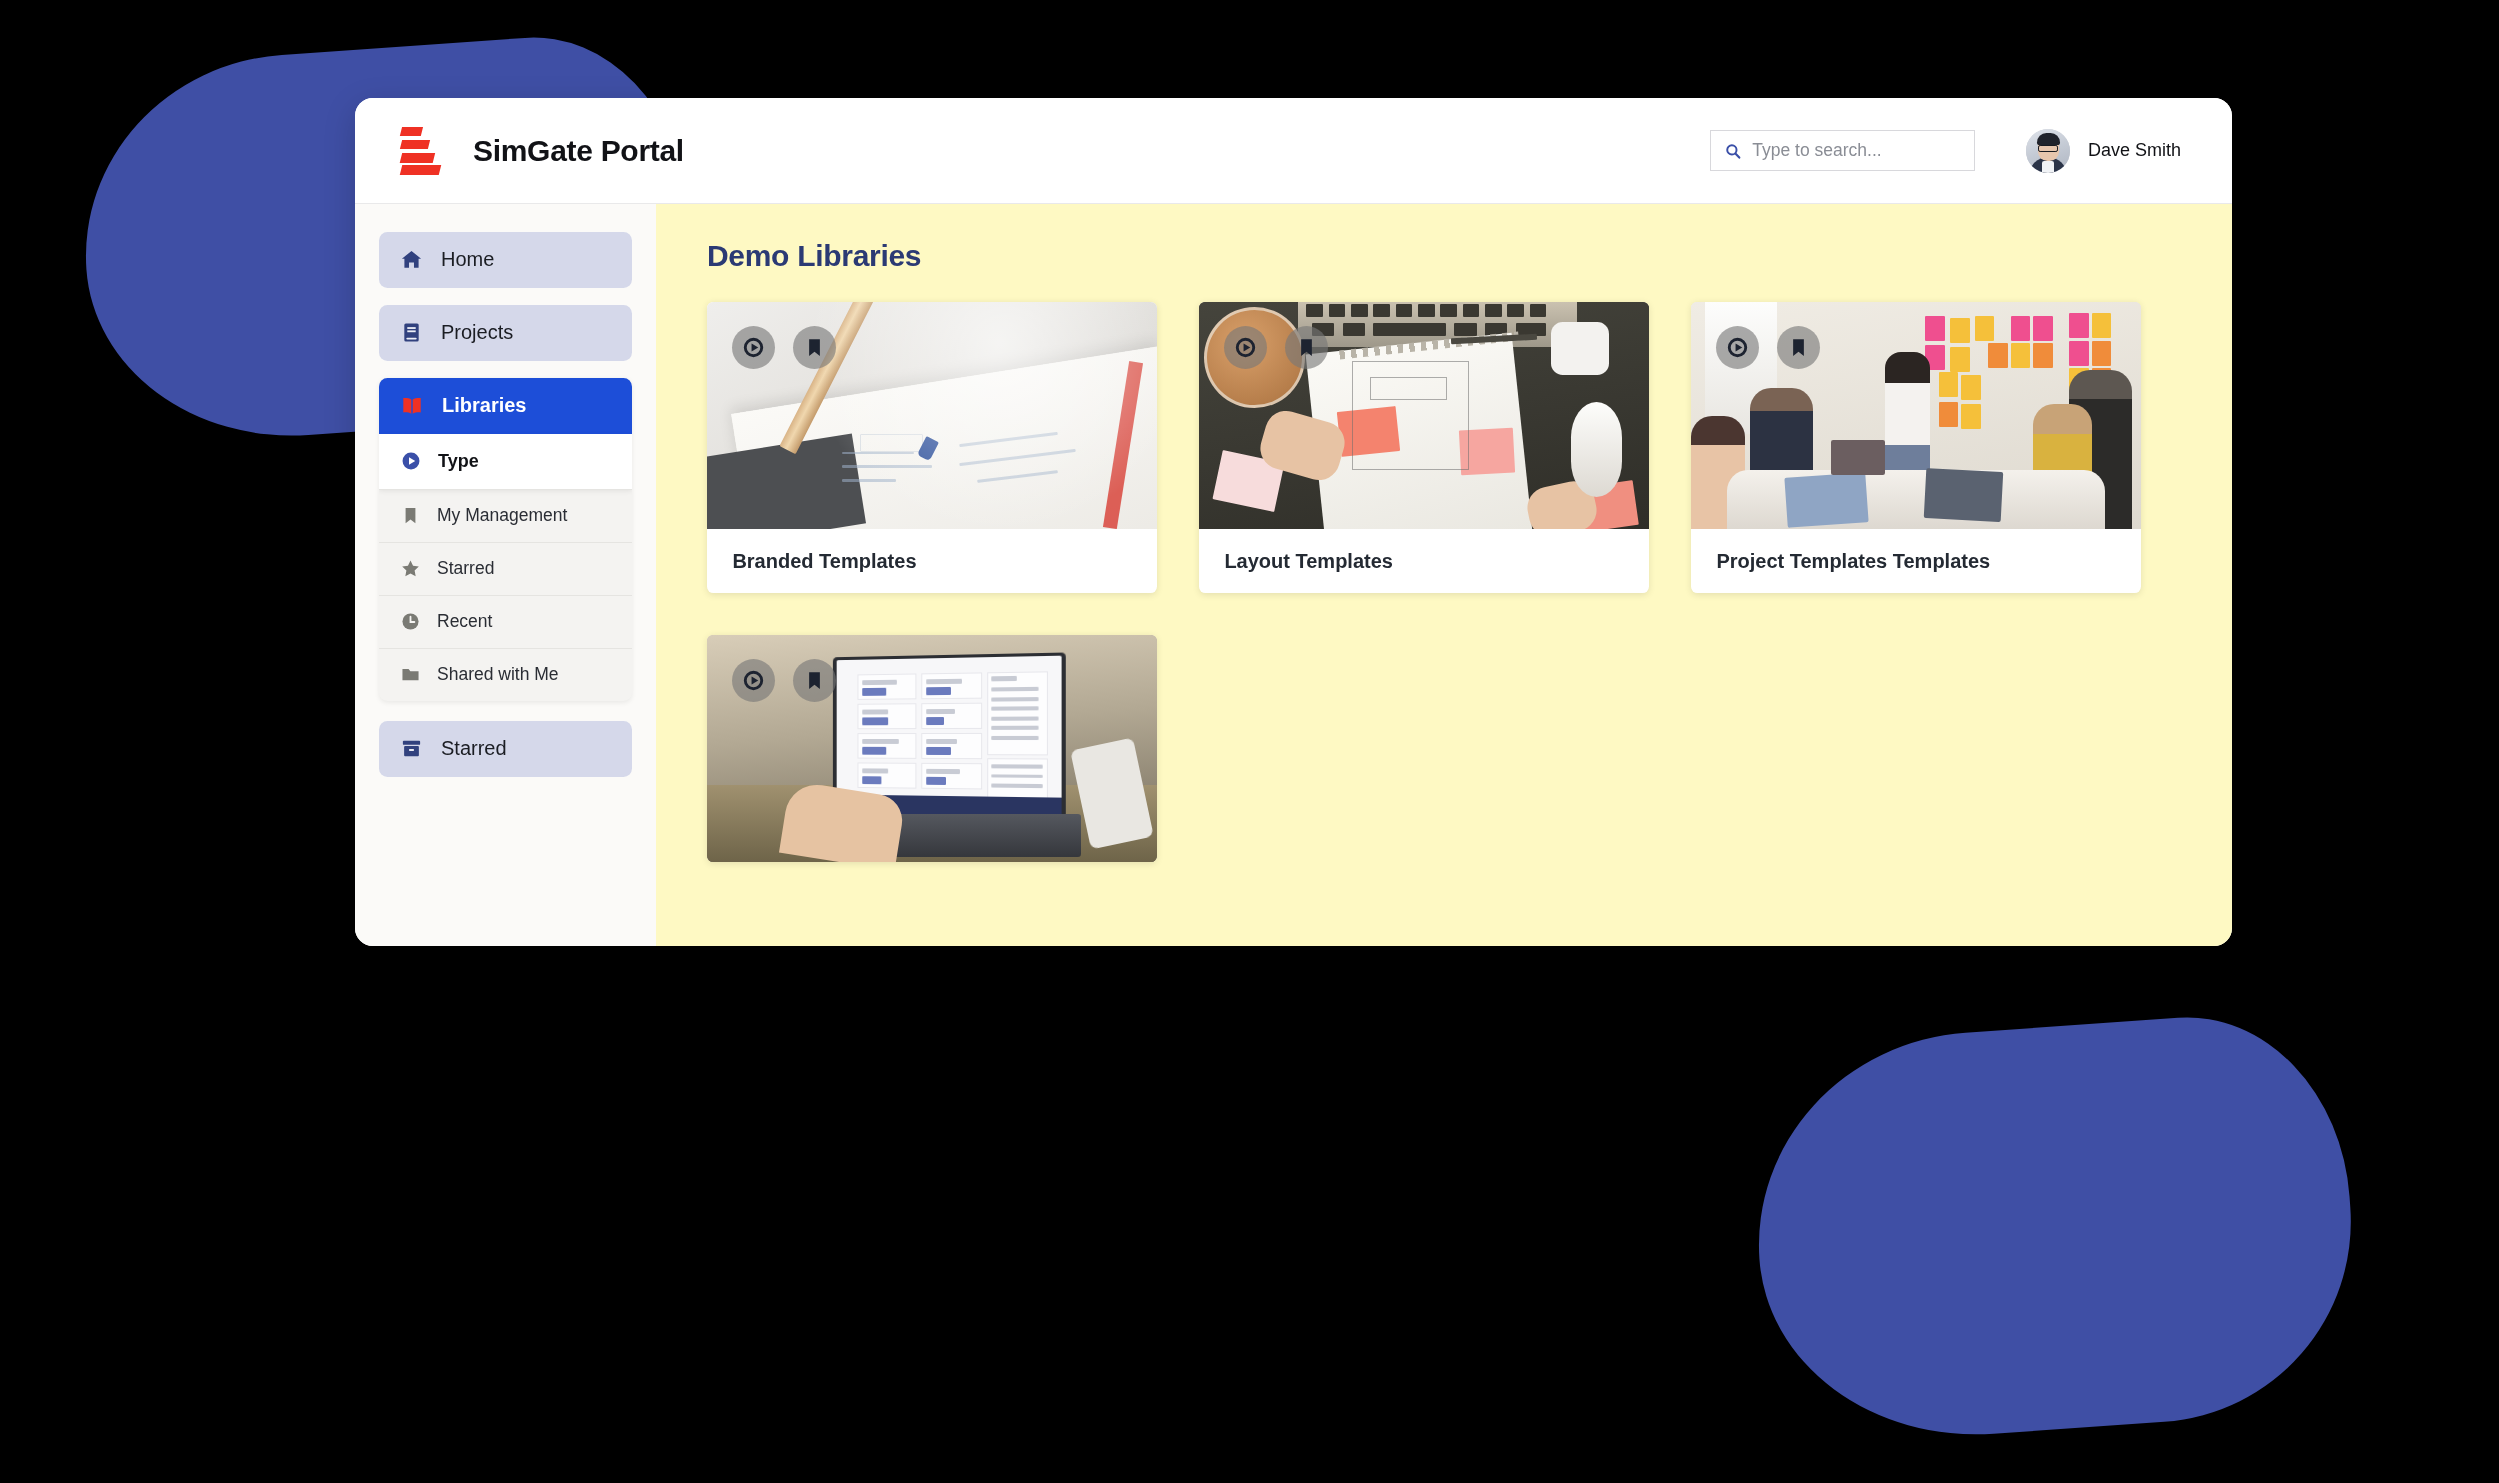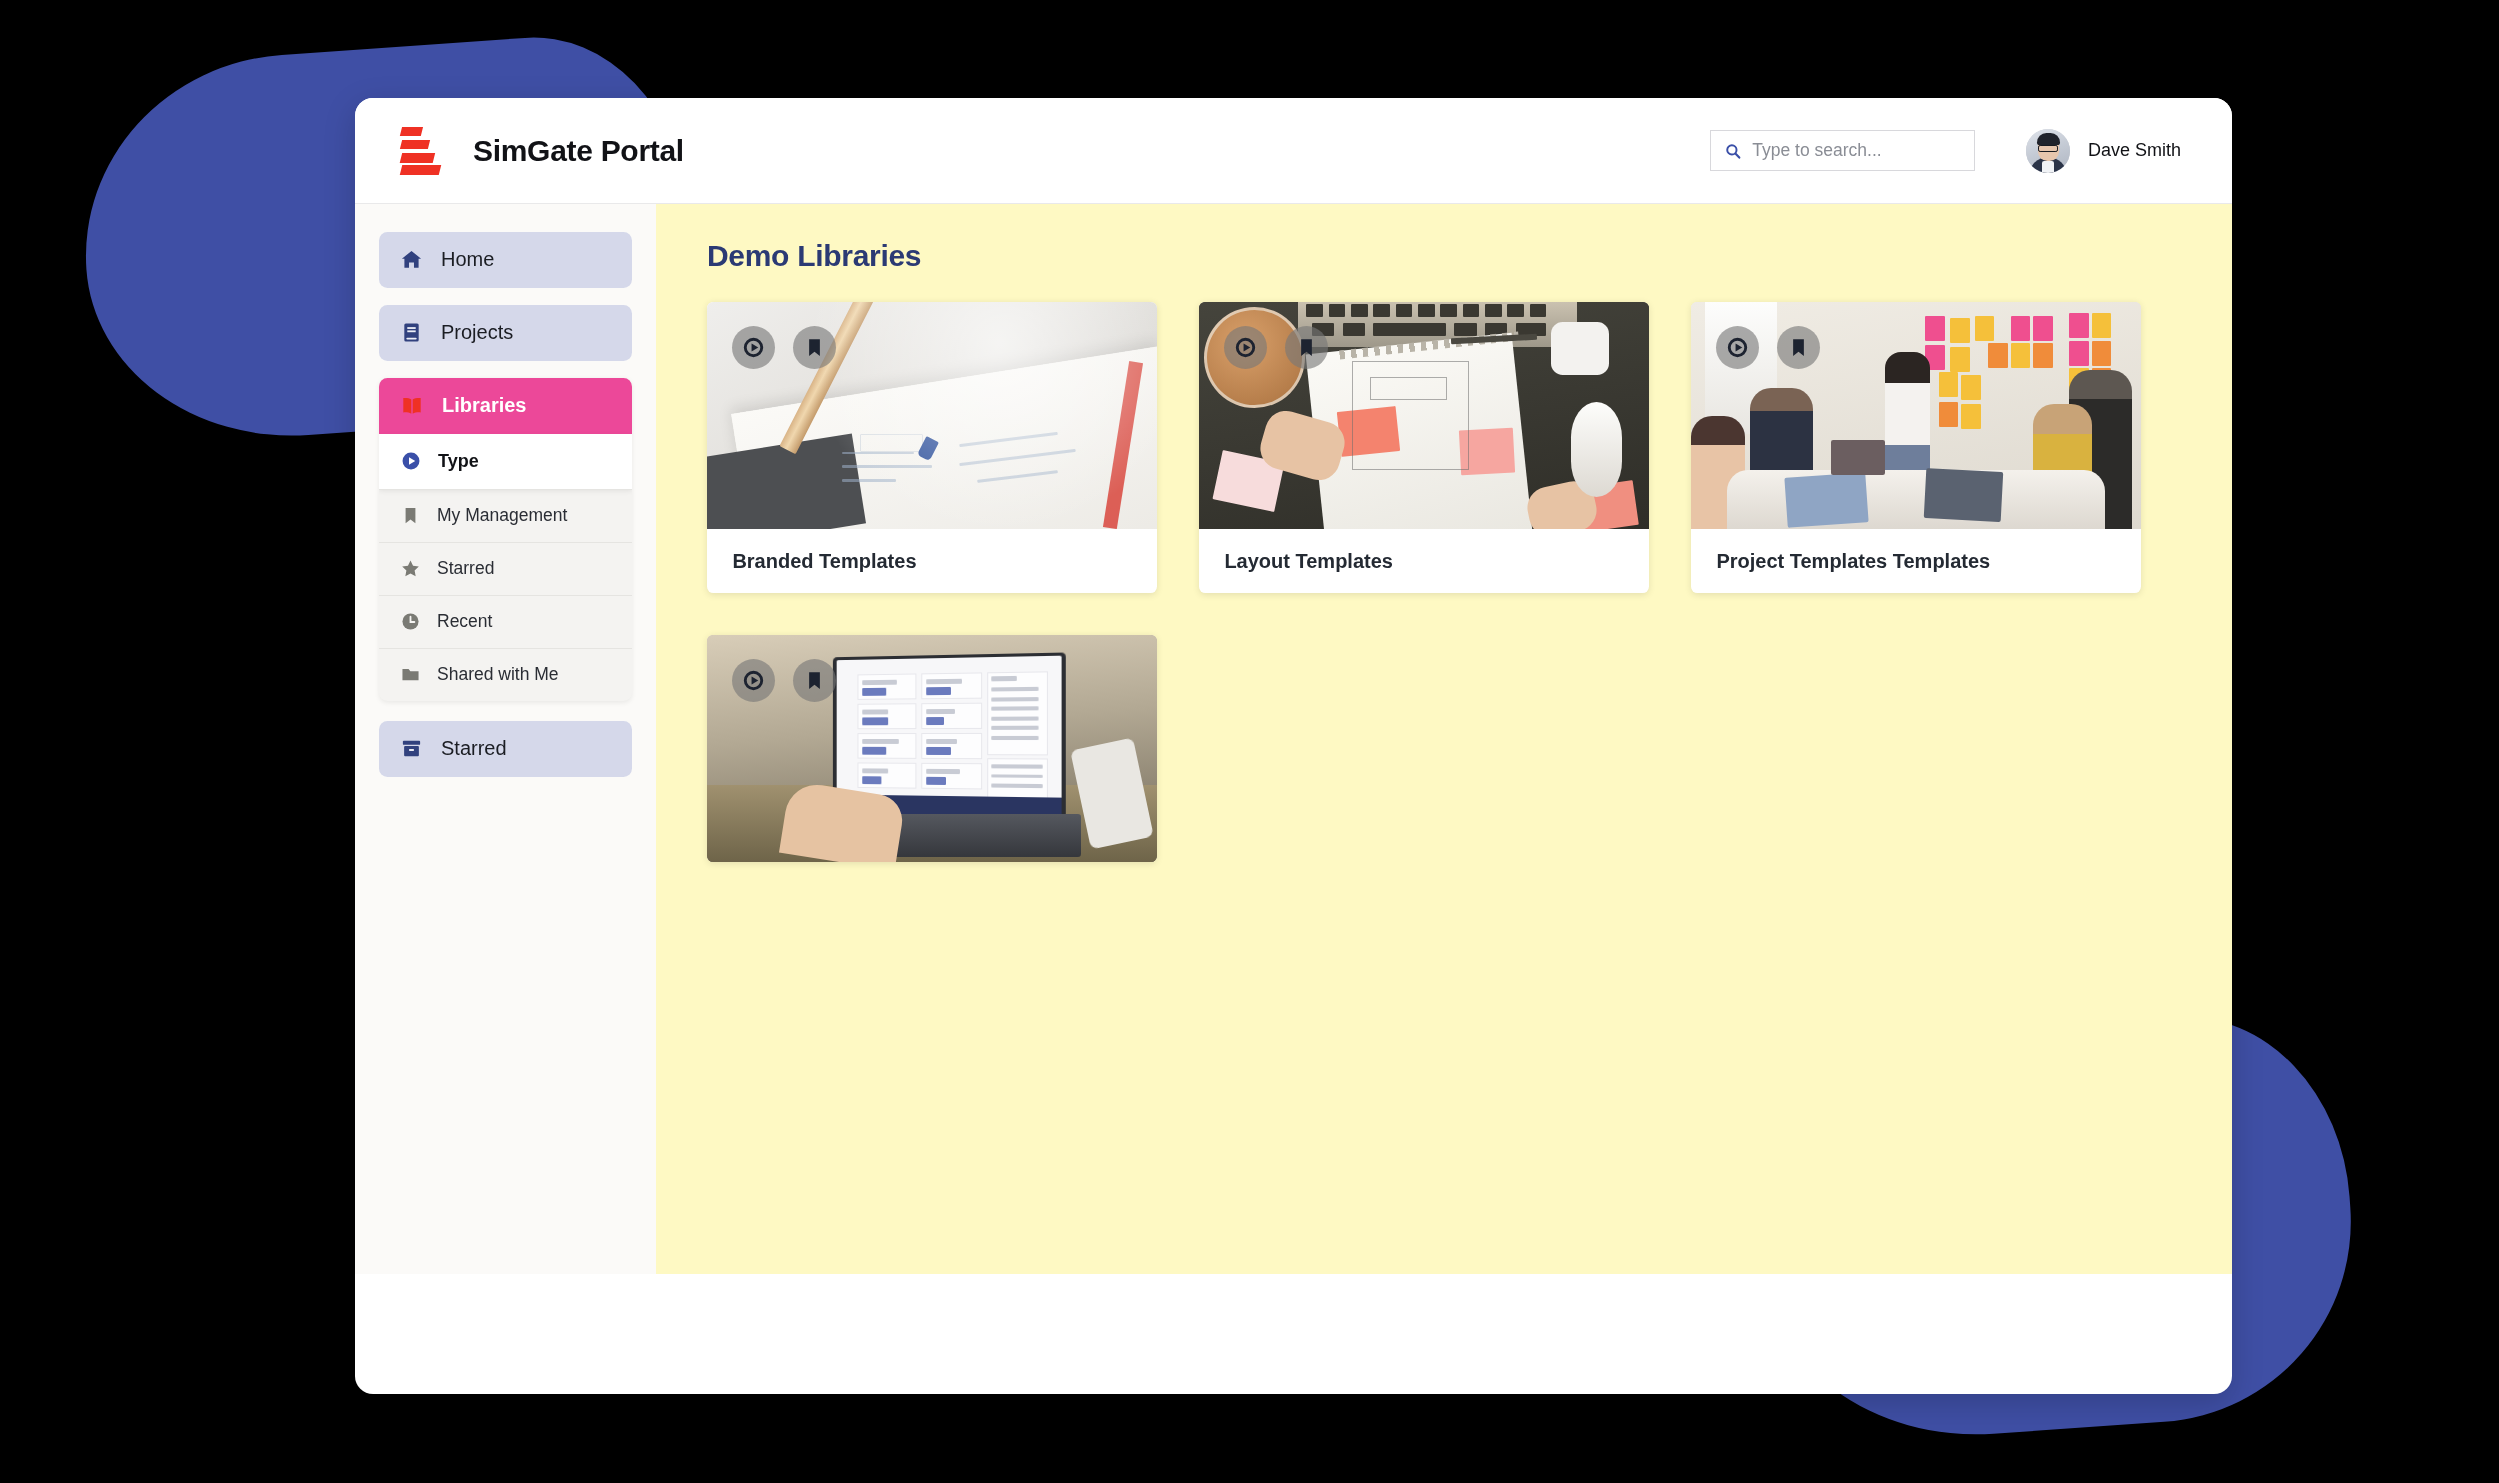--- a/index.html
+++ b/index.html
@@ -26,21 +26,21 @@
     left: 1758px; top: 1027px;
     width: 593px; height: 402px;
     border-radius: 222px 159px 201px 222px / 212px 191px 201px 191px;
     transform: rotate(-4deg);
   }
 
   
   .window {
     position: absolute;
     left: 355px; top: 98px;
-    width: 1877px; height: 1296px;
+    width: 1877px; height: 848px;
     background: #ffffff;
     border-radius: 18px;
     overflow: hidden;
     box-shadow: 0 9.5px 32px rgba(0,0,0,0.18);
   }
 
   
   .topbar {
     height: 106px;
     background: #ffffff;
@@ -111,21 +111,21 @@
   }
   .nav-pill .ico { width: 23px; height: 23px; flex: 0 0 auto; }
 
   .lib-group {
     border-radius: 8.5px; overflow: hidden;
     background: #f4f3f1;
     box-shadow: 0 1.6px 5.3px rgba(0,0,0,0.07);
     margin-bottom: 20px;
   }
   .lib-head {
-    height: 56px; background: #ec4899;
+    height: 56px; background: #1d4ed8;
     display: flex; align-items: center; gap: 18px; padding: 0 21px;
     color: #ffffff; font-size: 20px; font-weight: 600;
   }
   .lib-head .ico { width: 24px; height: 24px; flex: 0 0 auto; }
   .lib-active {
     height: 55px; background: #ffffff;
     display: flex; align-items: center; gap: 16px; padding: 0 21px;
     color: #111216; font-size: 18px; font-weight: 700;
     box-shadow: 0 2.1px 5.3px rgba(0,0,0,0.08);
   }

